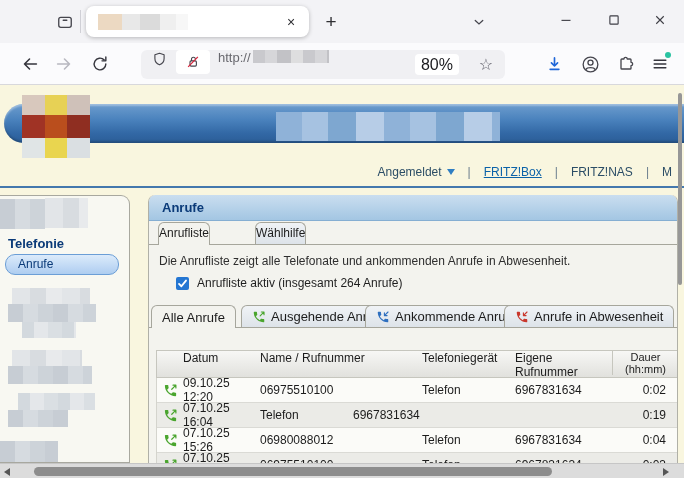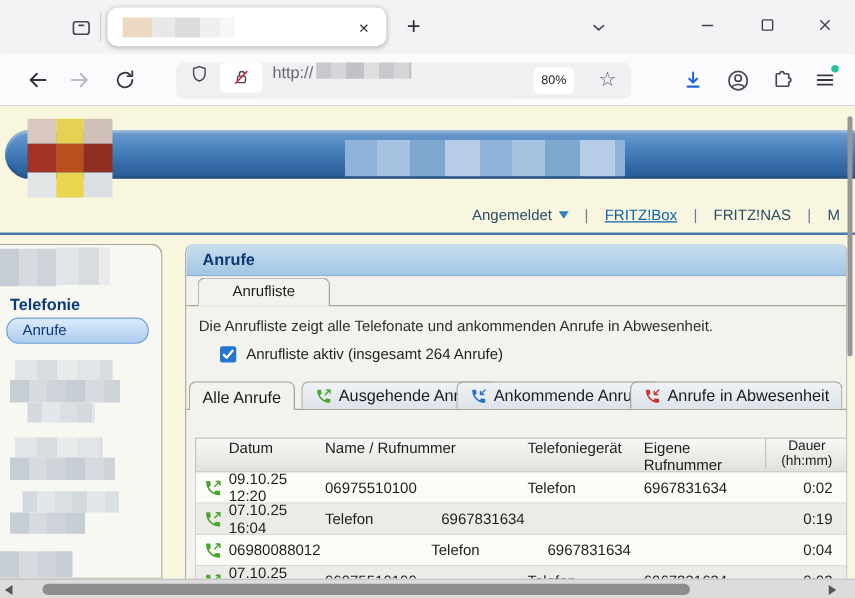--- a/index.html
+++ b/index.html
@@ -28,21 +28,21 @@
   .toolbar{position:absolute;top:43px;left:0;width:684px;height:42px;background:#fbfbfd;border-bottom:1px solid #d8d8dc;}
   .navbtn{position:absolute;top:50px;width:28px;height:28px;display:flex;align-items:center;justify-content:center;border-radius:4px;}
   .urlbar{position:absolute;left:141px;top:50px;width:364px;height:29px;background:#f0f0f3;border-radius:6px;
           display:flex;align-items:flex-start;}
   .shield{margin-left:10px;}
   .lockbox{margin-left:8px;width:34px;height:24px;background:#fff;border-radius:4px;display:flex;align-items:center;justify-content:center;}
   .scheme{margin-left:8px;font-size:13px;color:#68686e;}
   .urlblur{margin-left:2px;width:76px;height:13px;
            background:repeating-linear-gradient(90deg,#c9c9cd 0 12px,#d6d6d9 12px 24px,#c2c2c6 24px 38px,#dededf 38px 50px);}
   .zoomchip{position:absolute;right:46px;top:4px;height:21px;padding:0 6px;background:#fff;border-radius:4px;
-            font-size:10px;color:#1b1b1f;display:flex;align-items:center;}
+            font-size:16px;color:#1b1b1f;display:flex;align-items:center;}
   .staricon{position:absolute;right:8px;top:3px;width:22px;height:22px;display:flex;align-items:center;justify-content:center;
             font-size:16px;color:#5b5b66;}
   .menu-dot{position:absolute;right:3px;top:2px;width:6px;height:6px;border-radius:50%;background:#2ac3a2;}
 
   
   .page{position:absolute;top:85px;left:0;width:684px;height:392px;background:#f9f6df;overflow:hidden;}
   .banner{position:absolute;left:4px;top:19px;width:700px;height:39px;border-radius:20px;
           background:linear-gradient(180deg,#6d9dce 0%,#4a82bd 40%,#3268a5 75%,#2b5d97 100%);
           box-shadow:inset 0 2px 2px rgba(255,255,255,.35), inset 0 -2px 2px rgba(0,0,0,.18);}
   .bannerblur{position:absolute;left:276px;top:27px;width:224px;height:29px;
@@ -74,21 +74,21 @@
   
   .panel{position:absolute;left:148px;top:110px;width:530px;height:268px;background:#f3f3ee;
          border-left:1px solid #b0b0a7;border-right:1px solid #b0b0a7;border-radius:7px 7px 0 0;overflow:hidden;}
   .panelhead{position:absolute;top:0;left:0;width:100%;height:26px;border-radius:6px 6px 0 0;
          background:linear-gradient(180deg,#cadeef,#a3c6e3);border-bottom:1px solid #85aed2;
          font-size:13px;font-weight:bold;color:#0a3a78;line-height:26px;padding-left:13px;}
   .tabsrow{position:absolute;left:0;width:100%;border-bottom:1px solid #a6a69c;}
   .maintabs{top:27px;height:23px;}
   .filtertabs{top:110px;height:23px;}
   .ptab{position:absolute;bottom:0;height:22px;border:1px solid #a6a69c;border-bottom:none;border-radius:6px 6px 0 0;
-        font-size:12px;line-height:21px;padding:0 27px;color:#1c1c1c;background:linear-gradient(#f0f3f6,#dde3e9);white-space:nowrap;}
+        font-size:12px;line-height:21px;padding:0 0;color:#1c1c1c;background:linear-gradient(#f0f3f6,#dde3e9);white-space:nowrap;}
   .ptab.active{background:#f3f3ee;bottom:-1px;height:23px;z-index:2;}
   .ftab{font-size:13px;padding:0 10px;display:flex;align-items:center;gap:5px;}
   .desc{position:absolute;left:10px;top:59px;font-size:12px;color:#2e2e2e;}
   .cbrow{position:absolute;left:27px;top:81px;display:flex;align-items:center;gap:8px;}
   .cbox{width:13px;height:13px;background:#2476d2;border-radius:2px;display:flex;align-items:center;justify-content:center;}
   .cblabel{font-size:12px;color:#1e1e1e;}
 
   
   .tbl{position:absolute;left:7px;top:155px;width:523px;font-size:12px;color:#1c1c1c;}
   .thead{display:flex;align-items:flex-start;height:28px;background:linear-gradient(#f7f7f5,#e1e1dd);
@@ -296,20 +296,21 @@
       <div class="pxb pxC" style="left:18px;top:197px;width:77px;height:17px;"></div>
       <div class="pxb pxA" style="left:8px;top:214px;width:60px;height:17px;"></div>
       <div class="pxb pxA" style="left:0;top:245px;width:58px;height:21px;"></div>
     </div>
 
     <div class="panel">
       <div class="panelhead">Anrufe</div>
 
       <div class="tabsrow maintabs">
         <div class="ptab active" style="left:9px;">Anrufliste</div>
+        <div class="ptab" style="left:106px;">Wählhilfe</div>
       </div>
 
       <div class="desc">Die Anrufliste zeigt alle Telefonate und ankommenden Anrufe in Abwesenheit.</div>
 
       <div class="cbrow">
         <span class="cbox">
           <svg width="11" height="11" viewBox="0 0 12 12" fill="none" stroke="#fff" stroke-width="2" stroke-linecap="round" stroke-linejoin="round">
               <polyline points="2.2,6.4 4.8,9 9.8,2.8"></polyline>
             </svg>
         </span>
@@ -396,20 +397,21 @@
 
           <div class="trow">
             <div class="c-icon">
                 <span>
               <svg width="15" height="15" viewBox="0 0 24 24">
                     <path fill="#4aa52e" d="M6.62 10.79c1.44 2.83 3.76 5.14 6.59 6.59l2.2-2.2c.27-.27.67-.36 1.02-.24 1.12.37 2.33.57 3.57.57.55 0 1 .45 1 1V20c0 .55-.45 1-1 1-9.39 0-17-7.61-17-17 0-.55.45-1 1-1h3.5c.55 0 1 .45 1 1 0 1.25.2 2.45.57 3.57.11.35.03.74-.25 1.02l-2.2 2.2z"></path>
                     <path d="M14 10l6.2-6.2M16 3.4h4.6V8" fill="none" stroke="#4aa52e" stroke-width="1.9" stroke-linecap="round" stroke-linejoin="round"></path>
                   </svg>
             </span>
               </div>
+            <div class="c-datum">07.10.25 15:26</div>
             <div class="c-name">06980088012</div>
             <div class="c-ger">Telefon</div>
             <div class="c-eig">6967831634</div>
             <div class="c-dau">0:04</div>
           </div>
 
           <div class="trow alt">
             <div class="c-icon">
                 <span>
               <svg width="15" height="15" viewBox="0 0 24 24">

